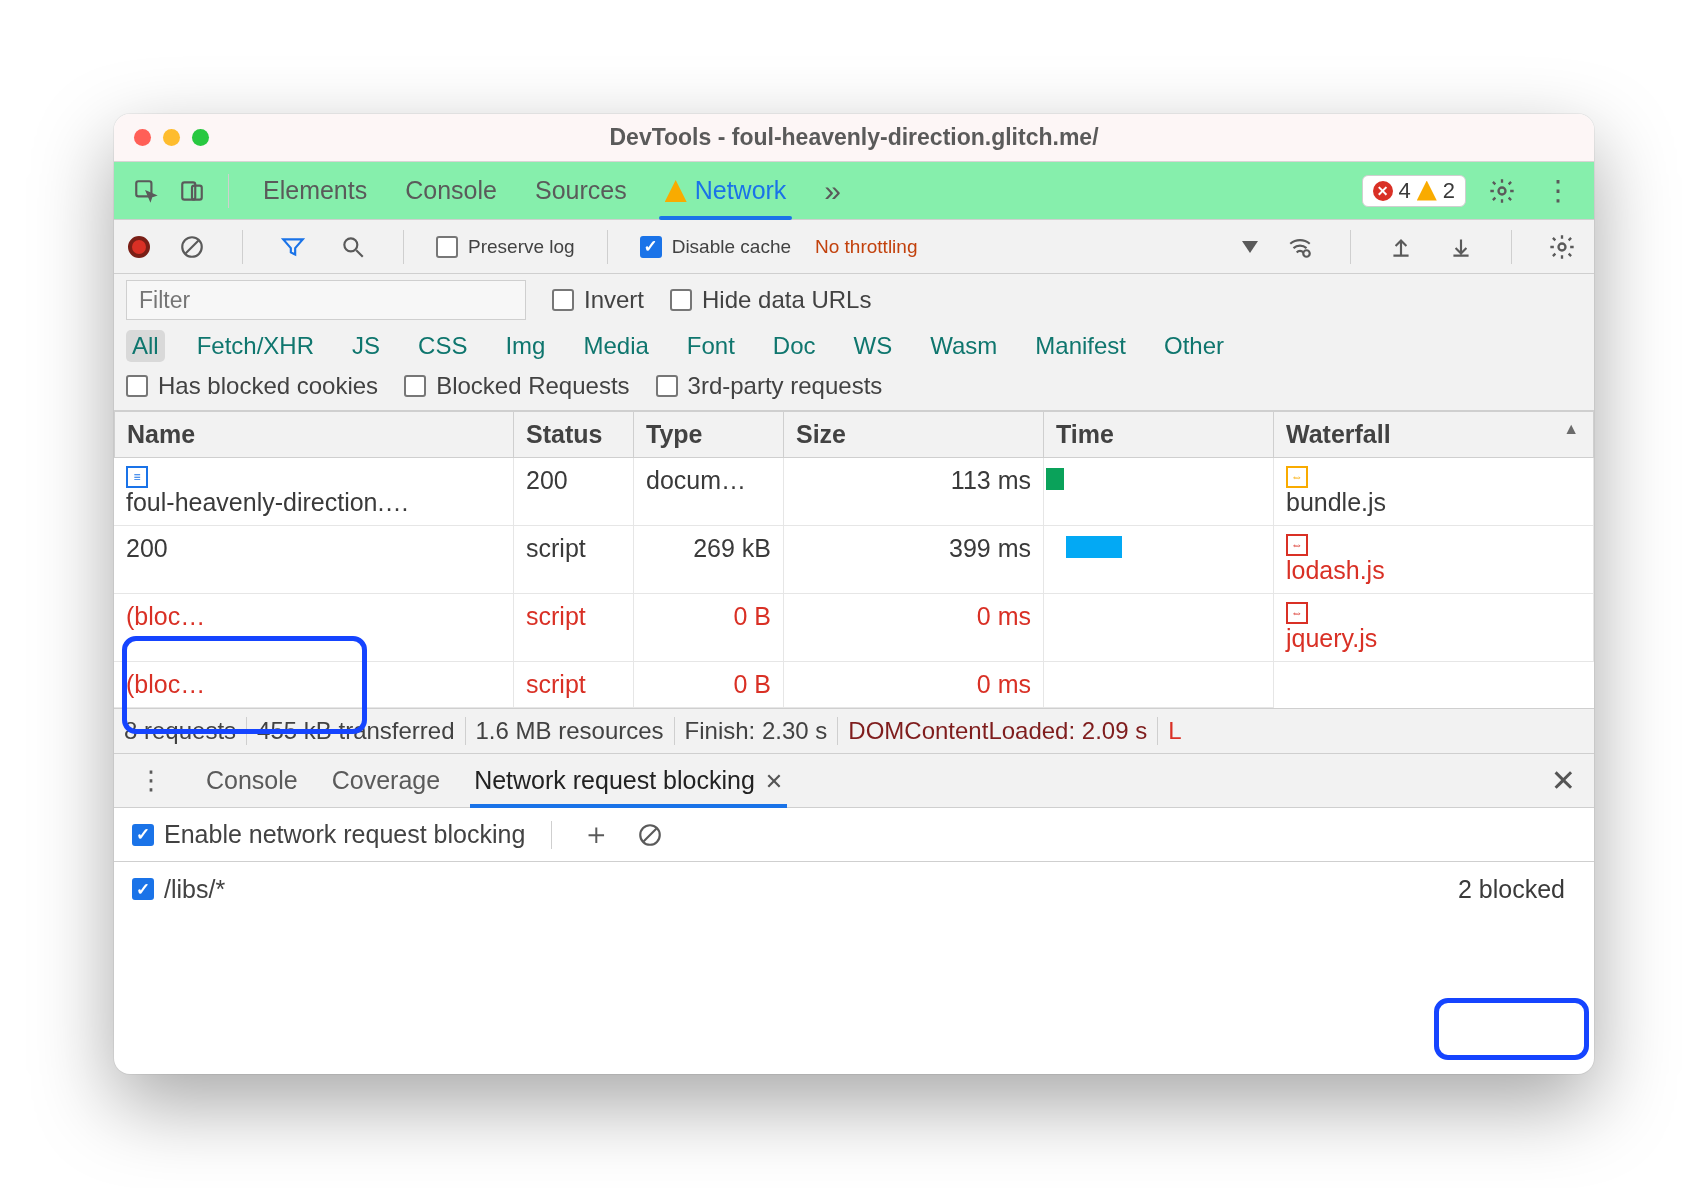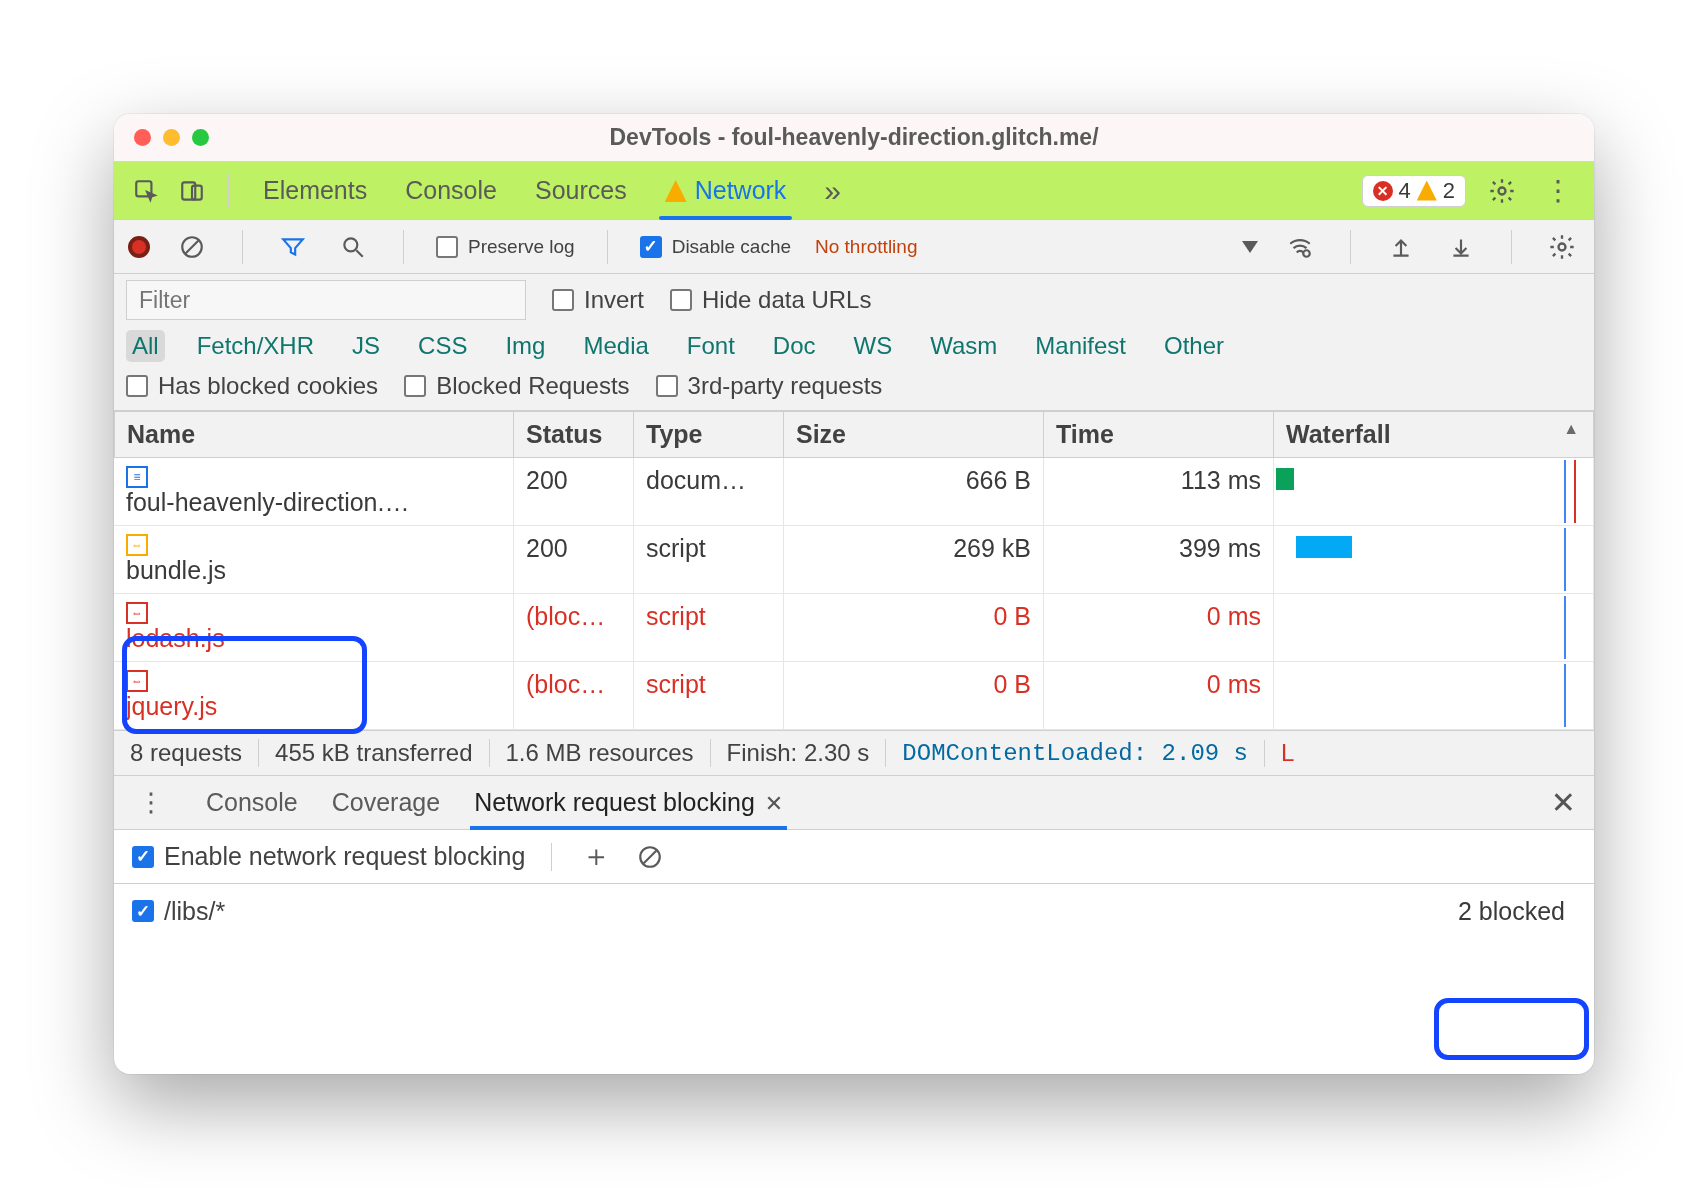--- a/index.html
+++ b/index.html
@@ -10,21 +10,21 @@
     box-shadow: 0 30px 80px rgba(0,0,0,.35), 0 0 0 1px rgba(0,0,0,.05);
     overflow: hidden; position: relative; font-size: 24px; color: #3a3a3a;
   }
   
   .titlebar { height: 48px; display:flex; align-items:center; background:#fdf6f6; border-bottom:1px solid #d9d4d4; position:relative;}
   .traffic { display:flex; gap:12px; padding-left:20px;}
   .dot { width:17px;height:17px;border-radius:50%; }
   .red{background:#ff5f57;} .yellow{background:#febc2e;} .green{background:#28c840;}
   .title { position:absolute; left:0; right:0; text-align:center; font-weight:600; font-size:23px; color:#5a5a5a;}
   
-  .menubar { height:58px; border-bottom:1px solid #cfcfcf; display:flex; align-items:center; padding:0 14px; gap:10px; background:#bef264;}
+  .menubar { height:58px; border-bottom:1px solid #cfcfcf; display:flex; align-items:center; padding:0 14px; gap:10px; background:#86efac;}
   .icon-btn { width:36px;height:36px; display:flex;align-items:center;justify-content:center; color:#5a5a5a; cursor:pointer; background:none;border:none;}
   .icon-btn svg { width:26px;height:26px; stroke:#5a5a5a; fill:none; stroke-width:2;}
   .divider-v { width:1px; height:34px; background:#cfcfcf; margin:0 8px;}
   .tabs { display:flex; gap:38px; margin-left:16px; font-size:25px; color:#5a5a5a; align-items:center; flex:1;}
   .tab { padding:14px 0; cursor:pointer; position:relative;}
   .tab.active { color:#1a73e8;}
   .tab.active::after{content:"";position:absolute;left:-6px;right:-6px;bottom:-1px;height:4px;background:#1a73e8;border-radius:2px;}
   .tab.warn::before{content:"";display:inline-block;width:22px;height:22px;margin-right:8px;vertical-align:-3px;
     background:#f9ab00;clip-path:polygon(50% 0,100% 100%,0 100%);}
   .tablabel{display:inline-block;}
@@ -67,22 +67,22 @@
   .ficon.js{border-color:#f9ab00;color:#f9ab00;}
   .ficon.jsred{border-color:#d93025;color:#d93025;}
   .blocked{color:#d93025;}
   .waterfall-cell{position:relative;padding:4px 8px;}
   .wf-bar{position:absolute;top:10px;height:22px;background:#0aa25a;}
   .wf-bar.blue{background:#03a9f4;}
   .wf-line{position:absolute;top:2px;bottom:2px;width:2px;background:#4285f4;}
   .wf-line.red{background:#d93025;}
   
   .summary{height:46px;border-top:1px solid #cfcfcf;border-bottom:1px solid #cfcfcf;background:#f2f2f2;display:flex;align-items:center;font-size:24px;color:#424242;white-space:nowrap;overflow:hidden;}
-  .summary span{padding:0 16px;border-right:1px solid #cfcfcf;}
-  .summary .dcl{color:#0369a1;font-family:Liberation Mono, monospace;}
+  .summary span{padding:0 10px;border-right:1px solid #cfcfcf;}
+  .summary .dcl{color:#7f1d1d;}
   .summary .ld{color:#d93025;}
   
   .drawer-tabs{height:54px;border-bottom:1px solid #cfcfcf;background:#f2f2f2;display:flex;align-items:center;gap:34px;padding:0 18px;font-size:25px;color:#5a5a5a;position:relative;}
   .drawer-tab{cursor:pointer;position:relative;padding:12px 0;}
   .drawer-tab.active{color:#222;}
   .drawer-tab.active::after{content:"";position:absolute;left:-4px;right:-4px;bottom:-1px;height:4px;background:#1a73e8;}
   .tab-close{margin-left:10px;font-size:22px;color:#555;}
   .drawer-close{position:absolute;right:18px;font-size:30px;color:#555;cursor:pointer;}
   
   .drawer-row{height:54px;display:flex;align-items:center;gap:18px;padding:0 18px;font-size:25px;border-bottom:1px solid #cfcfcf;background:#fff;}
@@ -249,21 +249,20 @@
   <div class="table" id="req-table">
     <div class="th">Name</div>
     <div class="th">Status</div>
     <div class="th">Type</div>
     <div class="th">Size</div>
     <div class="th">Time</div>
     <div class="th sort">Waterfall</div>
   <div class="td "><span class="ficon doc">≡</span><span>foul-heavenly-direction.…</span></div>
       <div class="td ">200</div>
       <div class="td ">docum…</div>
-      <div class="td right ">666 B</div>
       <div class="td right ">113 ms</div>
       <div class="td waterfall-cell">
         <div class="wf-bar" style="left: 2px; width: 18px;"></div>
         <div class="wf-line" style="left: 290px;"></div>
         <div class="wf-line red" style="left: 300px;"></div>
       </div>
       <div class="td "><span class="ficon js">⇔</span><span>bundle.js</span></div>
       <div class="td ">200</div>
       <div class="td ">script</div>
       <div class="td right ">269 kB</div>

